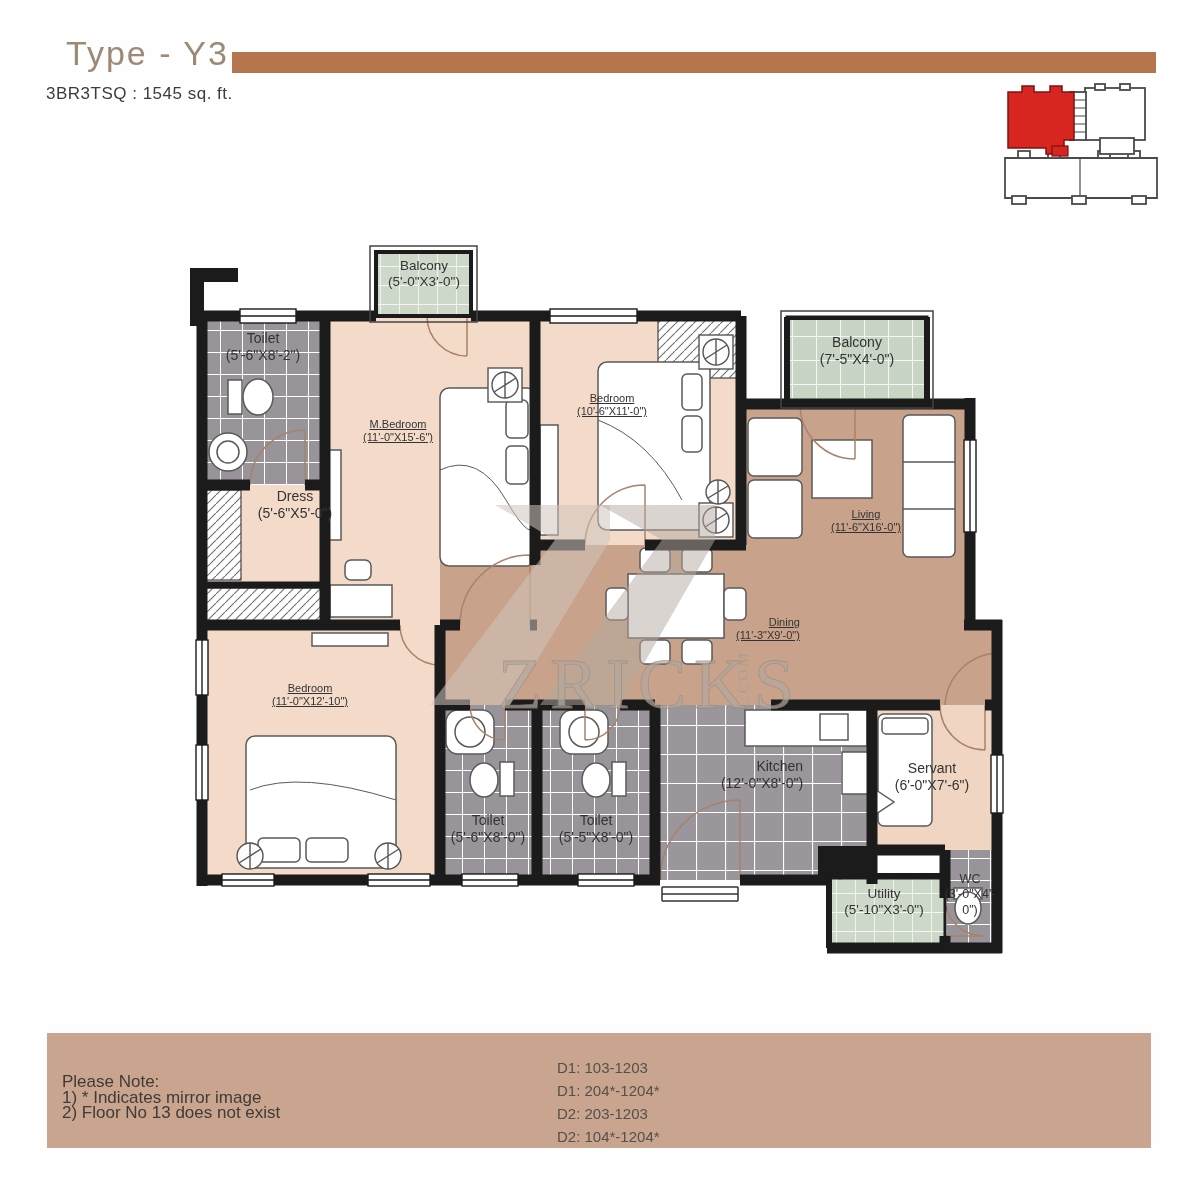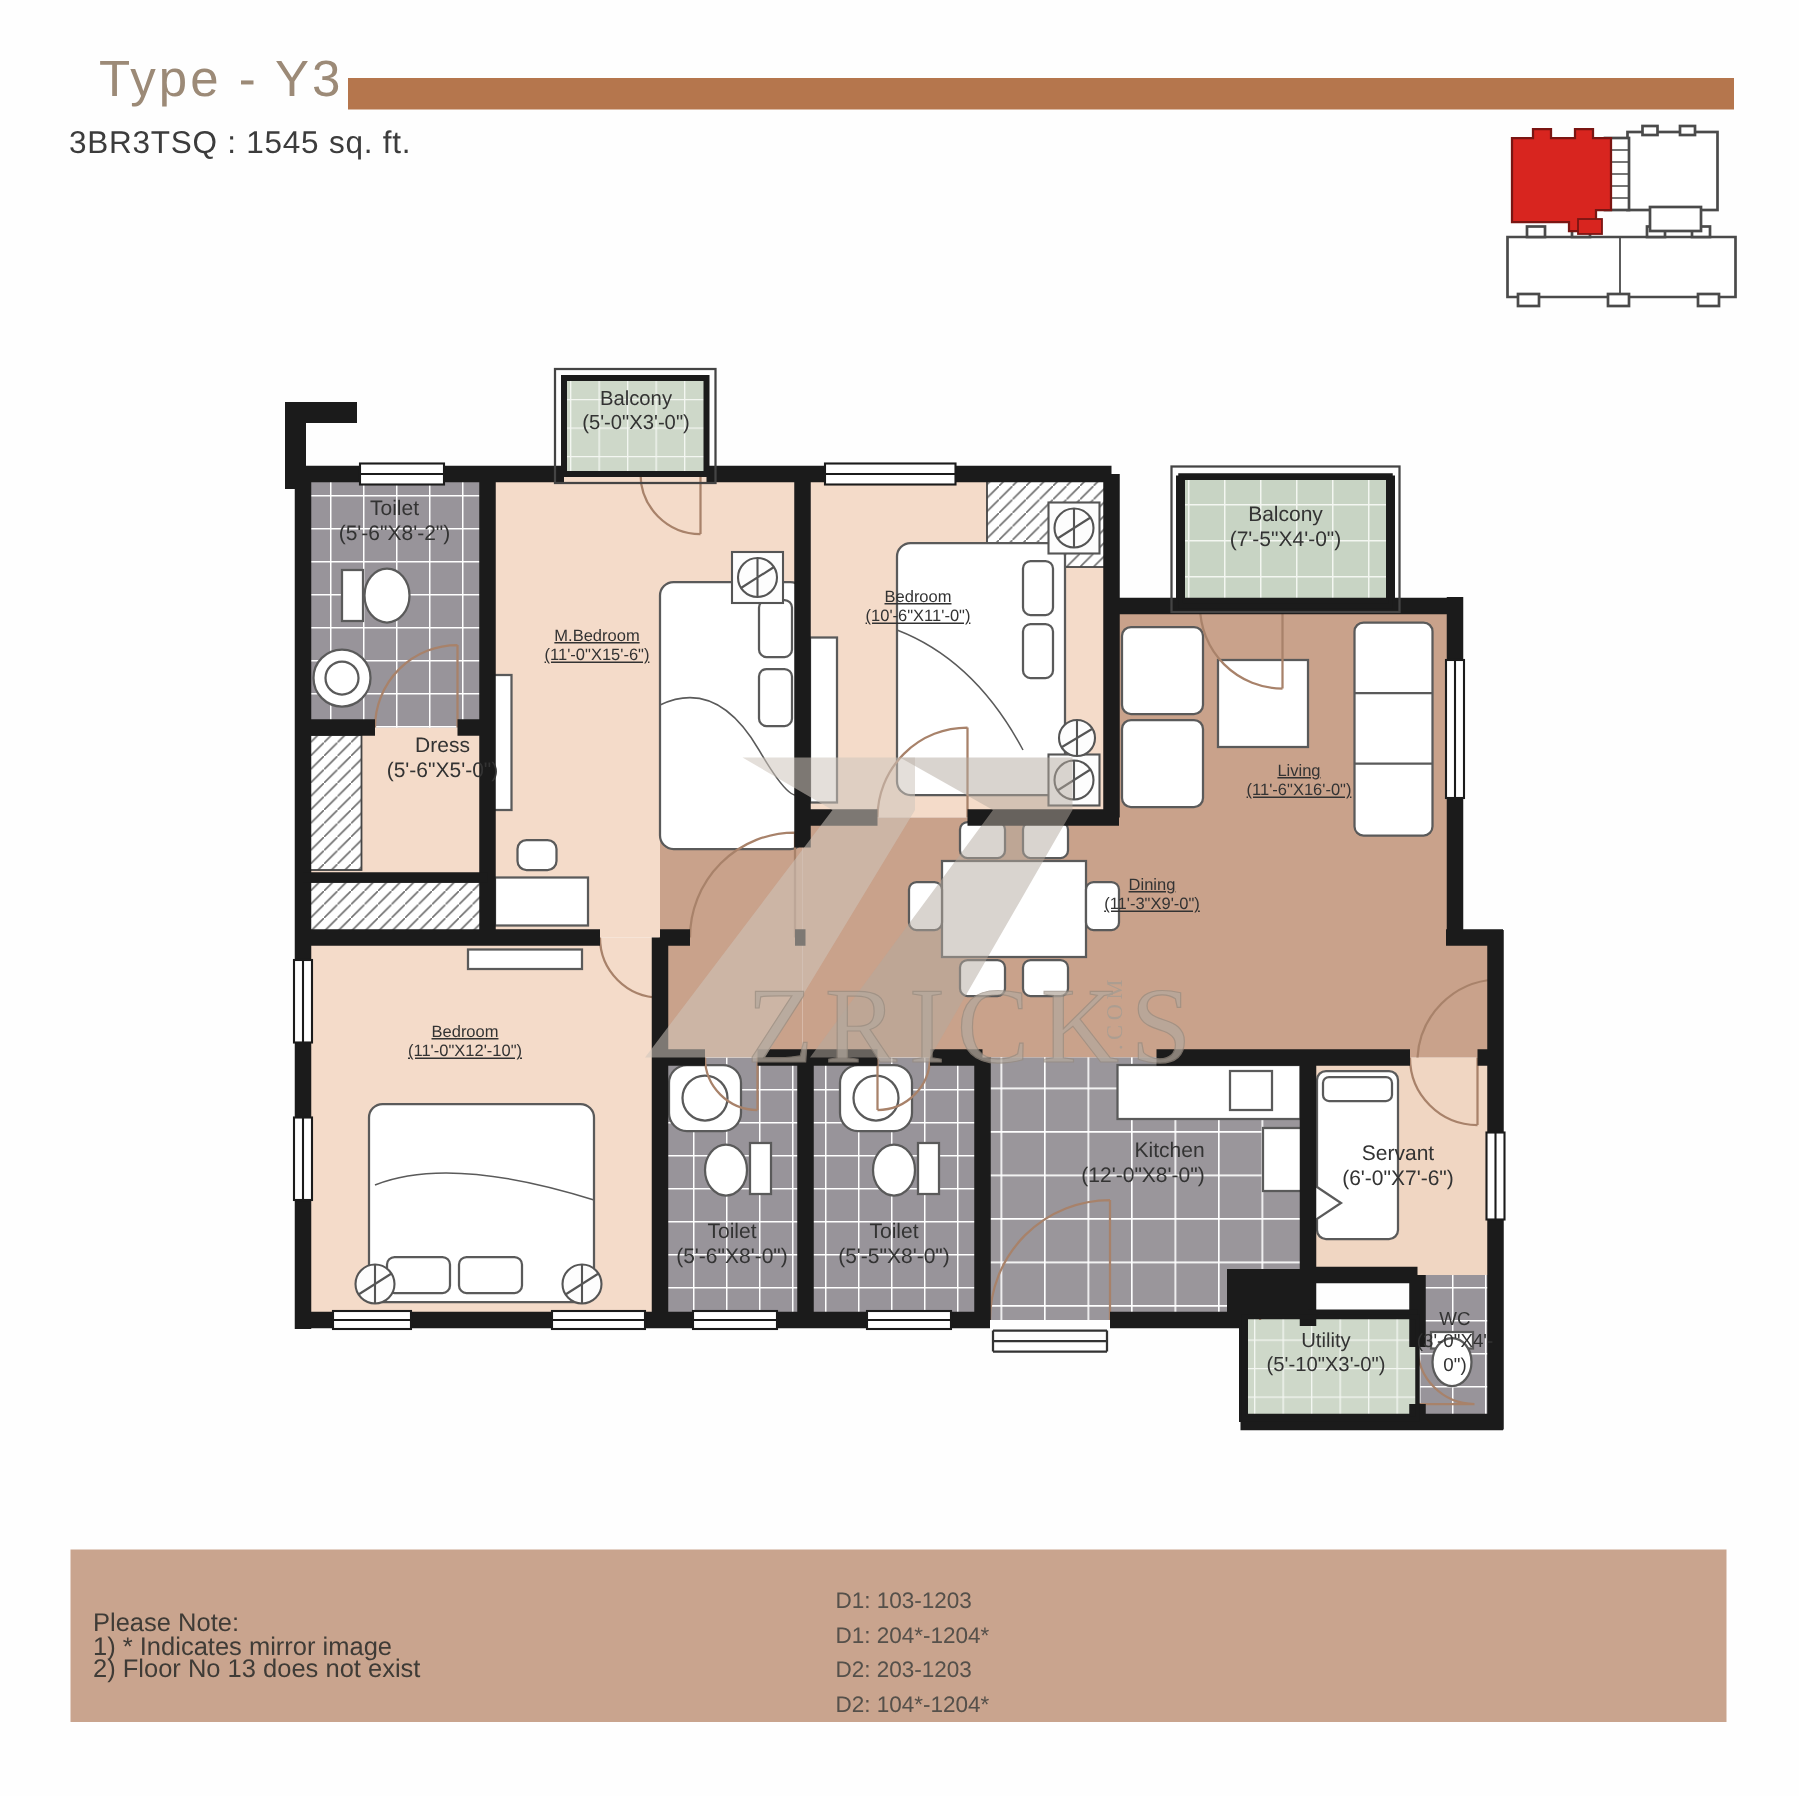--- a/index.html
+++ b/index.html
@@ -1,21 +1,21 @@
 <!DOCTYPE html>
 <html><head>
 <meta charset="utf-8">
 <style>
   html,body{margin:0;padding:0;background:#fff;}
   .page{position:relative;width:1199px;height:1197px;background:#fefefe;overflow:hidden;
         font-family:"Liberation Sans", sans-serif;}
   .hdr-title{position:absolute;left:46px;top:34px;font-size:34px;letter-spacing:2px;
              color:#9c8a77;font-weight:400;margin-left:20px;}
   .hdr-bar{position:absolute;left:232px;top:52px;width:924px;height:21px;background:#b5764d;}
-  .hdr-sub{position:absolute;left:46px;top:84px;font-size:21px;color:#3c3c3c;letter-spacing:.5px;}
+  .hdr-sub{position:absolute;left:46px;top:84px;font-size:17px;color:#3c3c3c;letter-spacing:.5px;}
   .plan-svg{position:absolute;left:0;top:0;}
   .room-label{position:absolute;transform:translateX(-50%);text-align:center;color:#333;
               white-space:nowrap;z-index:5;line-height:1.22;}
   .room-label .nm,.room-label .dm{display:block;}
   .fs15{font-size:11px;text-decoration:underline;} .fs14{font-size:14px;} .fs13{font-size:13.5px;}
   .wc-label{white-space:normal;width:60px;word-break:break-all;font-size:12.5px;}
   .bottom-bar{position:absolute;left:47px;top:1033px;width:1104px;height:115px;background:#c9a48e;}
   .notes{position:absolute;left:62px;top:1074px;font-size:17px;color:#3f3b36;line-height:15.5px;z-index:6;}
   .units{position:absolute;left:557px;top:1056px;font-size:15px;color:#55504a;line-height:23px;z-index:6;}
 </style>
@@ -319,21 +319,21 @@
       <span class="dm">(7'-5"X4'-0")</span>
     </div>
   <div class="room-label fs14" style="left:295px;top:488px;">
     <span class="nm">Dress</span>
       <span class="dm">(5'-6"X5'-0")</span>
     </div>
   <div class="room-label fs15" style="left:866px;top:508px;">
     <span class="nm">Living</span>
       <span class="dm">(11'-6"X16'-0")</span>
     </div>
-  <div class="room-label fs15" style="left:768px;top:584px;">
+  <div class="room-label fs15" style="left:768px;top:616px;text-align:right;">
     <span class="nm">Dining</span>
       <span class="dm">(11'-3"X9'-0")</span>
     </div>
   <div class="room-label fs15" style="left:310px;top:682px;">
     <span class="nm">Bedroom</span>
       <span class="dm">(11'-0"X12'-10")</span>
     </div>
   <div class="room-label fs14" style="left:488px;top:812px;">
     <span class="nm">Toilet</span>
       <span class="dm">(5'-6"X8'-0")</span>

